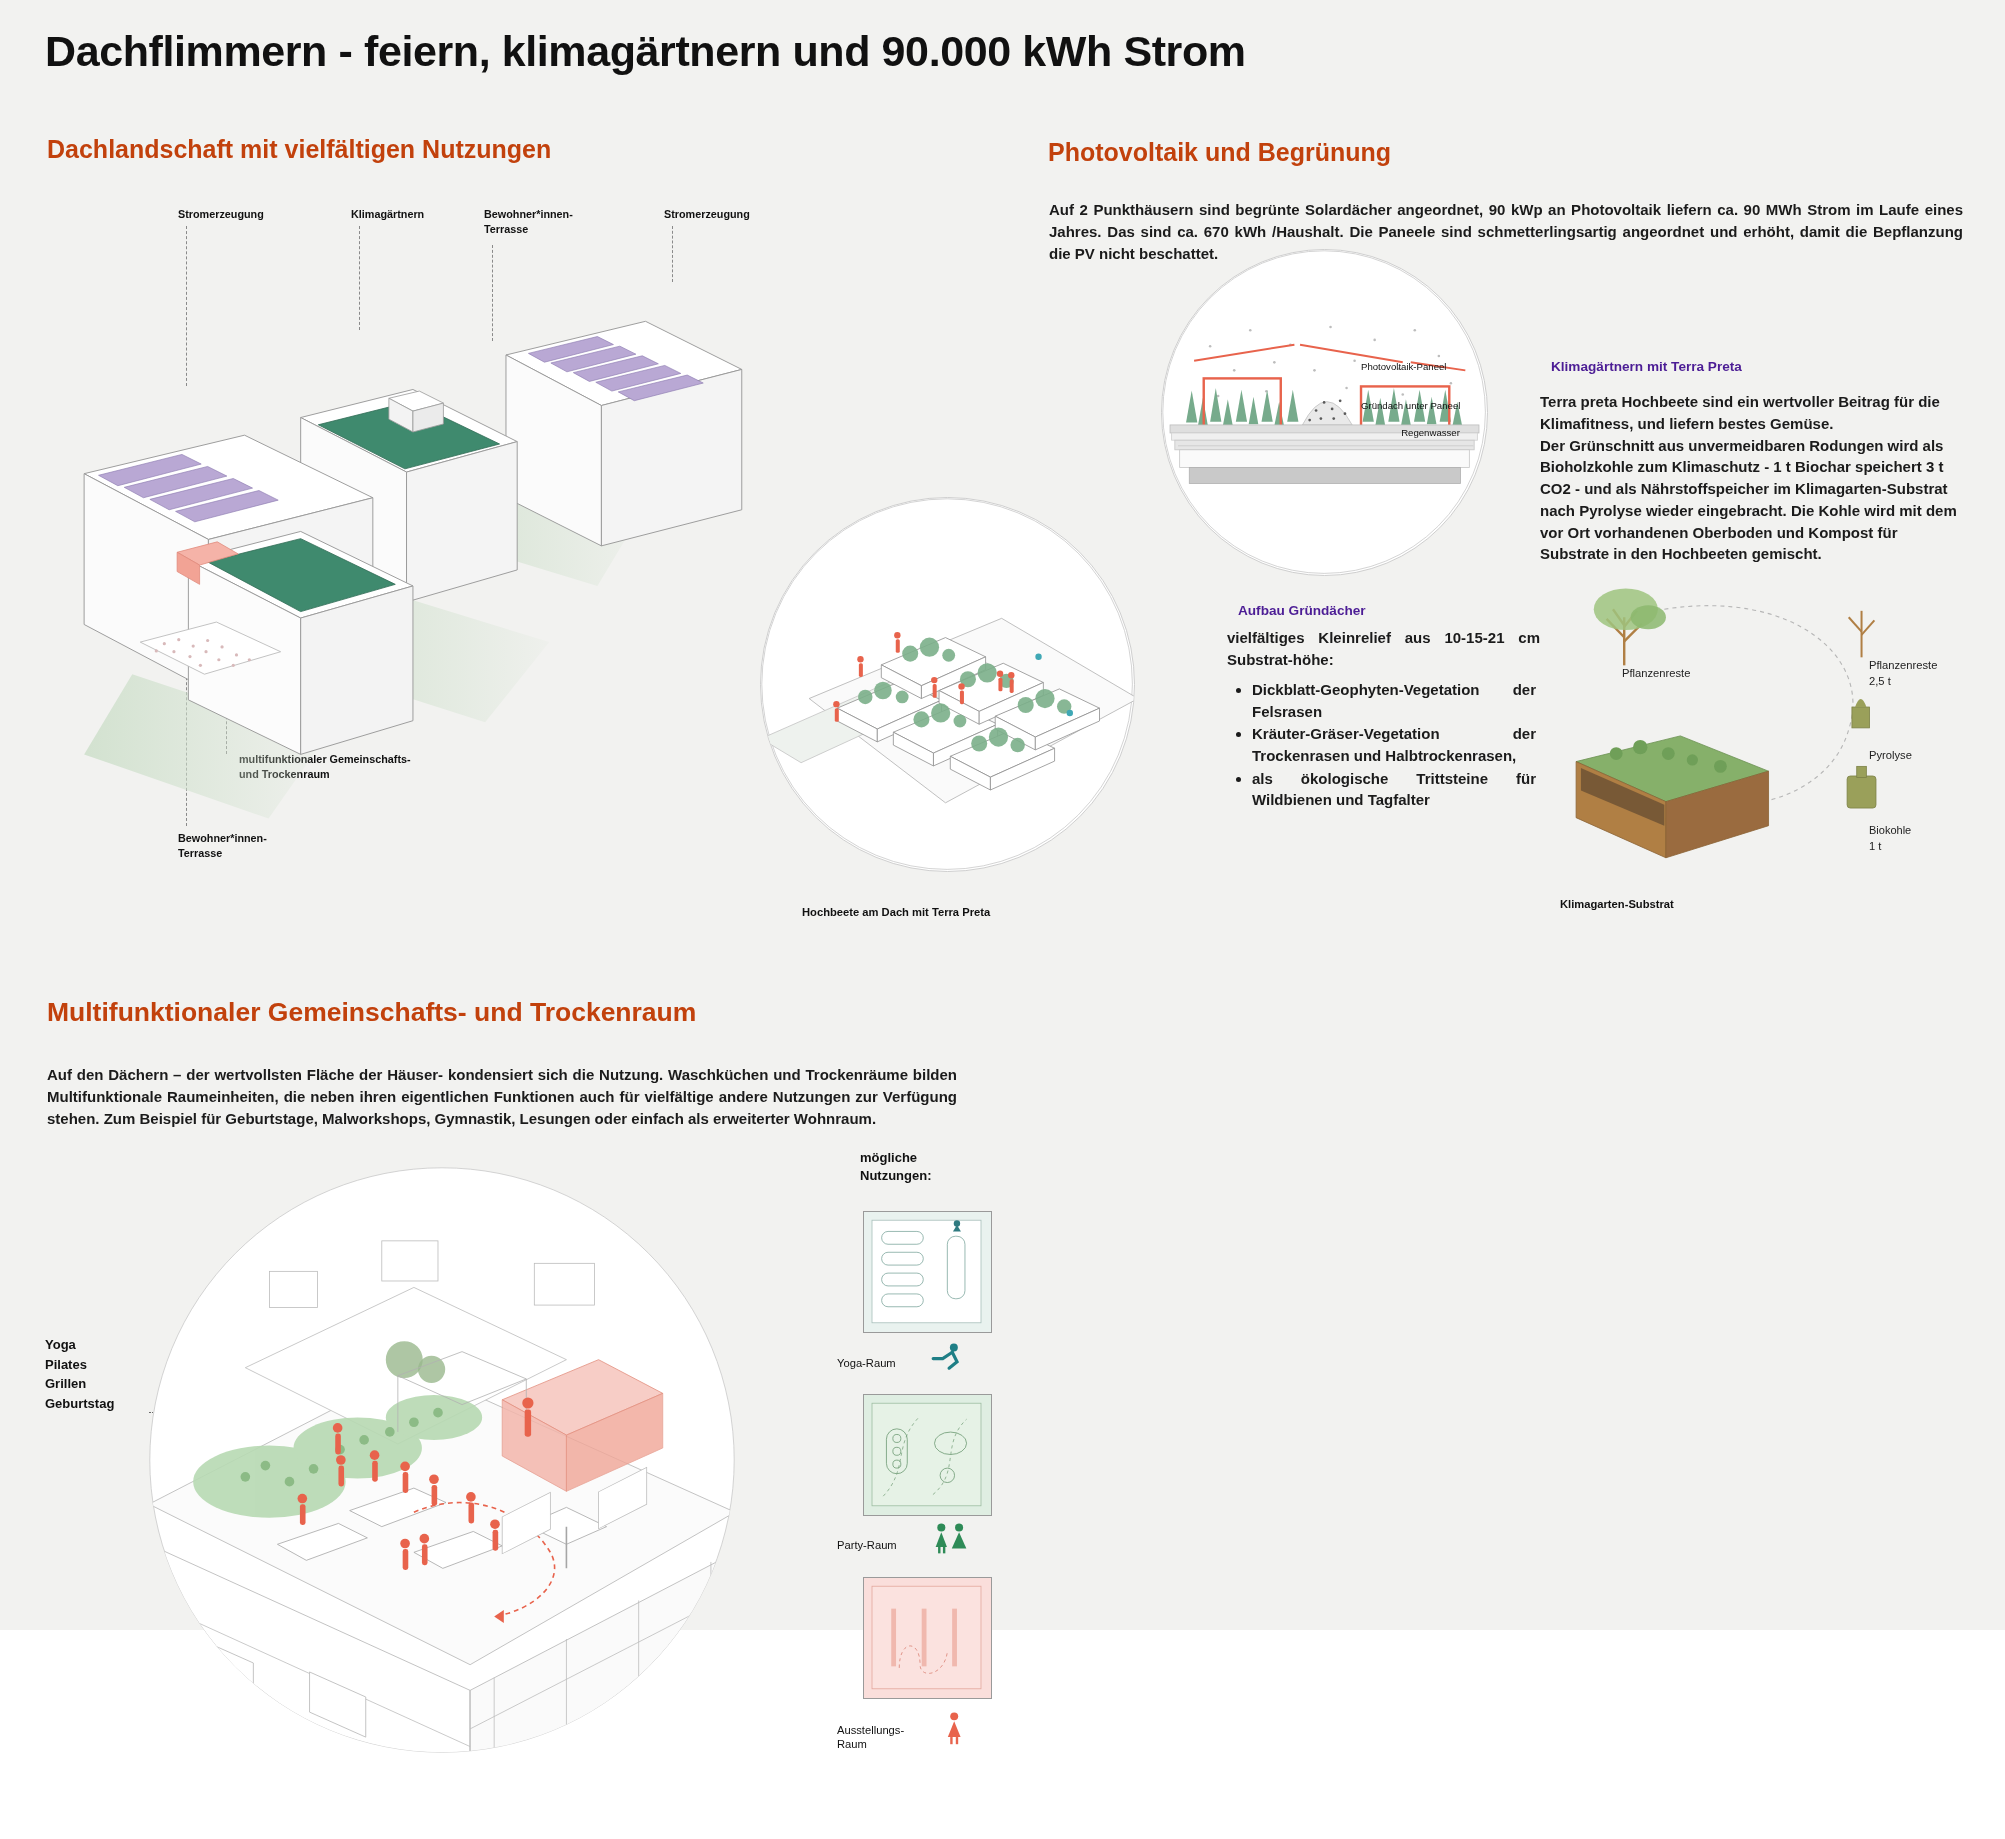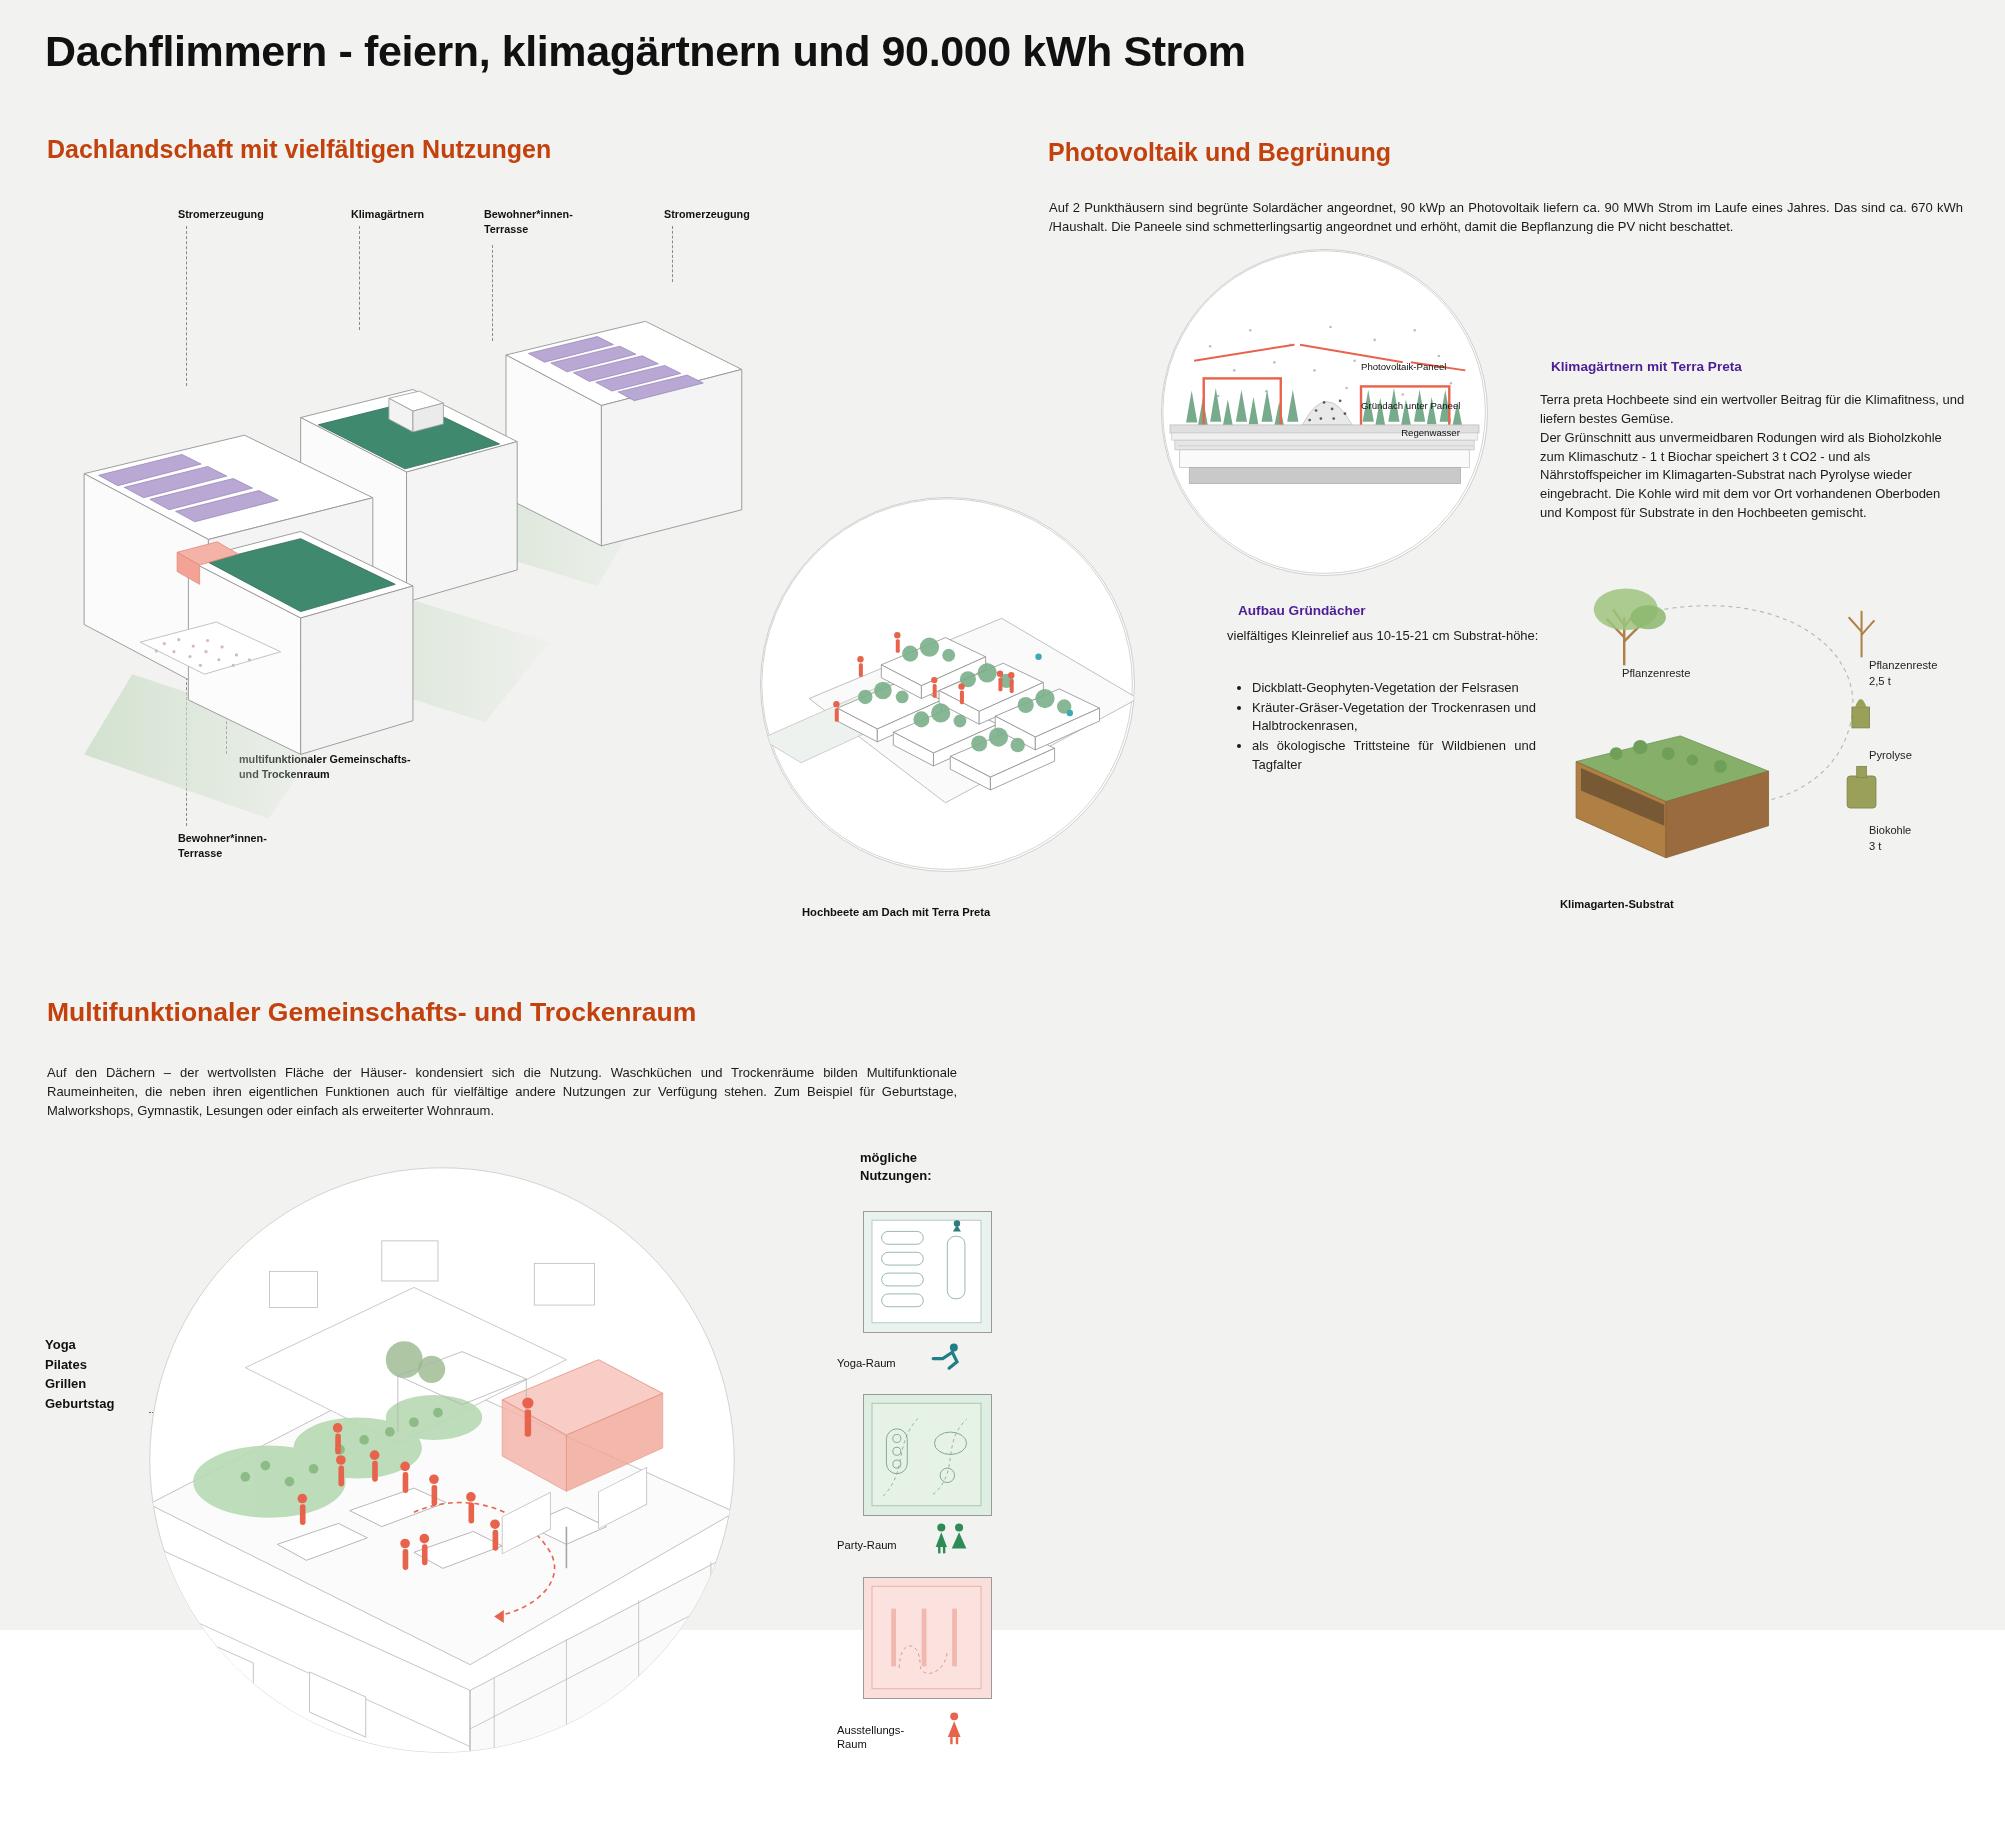--- a/index.html
+++ b/index.html
@@ -45,24 +45,25 @@
 
   .sub-head {
     position: absolute;
     font-weight: bold;
     font-size: 13.6px;
     color: #4c1d95;
     margin-left: 11px;
   }
   .body-text {
     position: absolute;
-    font-size: 13px;
+    font-size: 15px;
     line-height: 1.45;
     color: #1b1b1b;
     text-align: justify;
+    font-weight: bold;
   }
   .caption {
     position: absolute;
     font-size: 11.2px;
     font-weight: bold;
     color: #111;
     line-height: 1.3;
   }
   .label-small {
     position: absolute;
@@ -423,21 +424,21 @@
         <circle cx="175" cy="240" r="8"></circle>
       <circle cx="205" cy="248" r="7"></circle>
         <circle cx="240" cy="256" r="8"></circle>
     </g>
   </svg>
   <div class="tiny-label" style="left:1622px; top:666px; font-size:11.2px;">Pflanzenreste</div>
   <div class="tiny-label" style="left:1869px; top:658px; font-size:11.2px;">Pflanzenreste</div>
   <div class="tiny-label" style="left:1869px; top:674px; font-size:11.2px;">2,5 t</div>
   <div class="tiny-label" style="left:1869px; top:748px; font-size:11.2px;">Pyrolyse</div>
   <div class="tiny-label" style="left:1869px; top:823px; font-size:11px;text-align:right;">Biokohle</div>
-  <div class="tiny-label" style="left:1869px; top:839px; font-size:11.2px;">3 t</div>
+  <div class="tiny-label" style="left:1869px; top:839px; font-size:11.2px;">1 t</div>
   <div class="caption" style="left:1544px; top:897px;margin-left:16px;">Klimagarten-Substrat</div>
 
   <div class="section-head" id="head-multifunk">Multifunktionaler Gemeinschafts- und Trockenraum</div>
   <div class="body-text" style="left:47px; top:1064px; width:910px;">Auf den Dächern – der wertvollsten Fläche der Häuser- kondensiert sich die Nutzung. Waschküchen und Trockenräume bilden Multifunktionale Raumeinheiten, die neben ihren eigentlichen Funktionen auch für vielfältige andere Nutzungen zur Verfügung stehen. Zum Beispiel für Geburtstage, Malworkshops, Gymnastik, Lesungen oder einfach als erweiterter Wohnraum.</div>
 
   <div class="label-small" style="left:45px; top:1335px; font-size:13px; line-height:1.5;">
     <div>Yoga</div>
     <div>Pilates</div>
     <div>Grillen</div>
     <div>Geburtstag</div>

